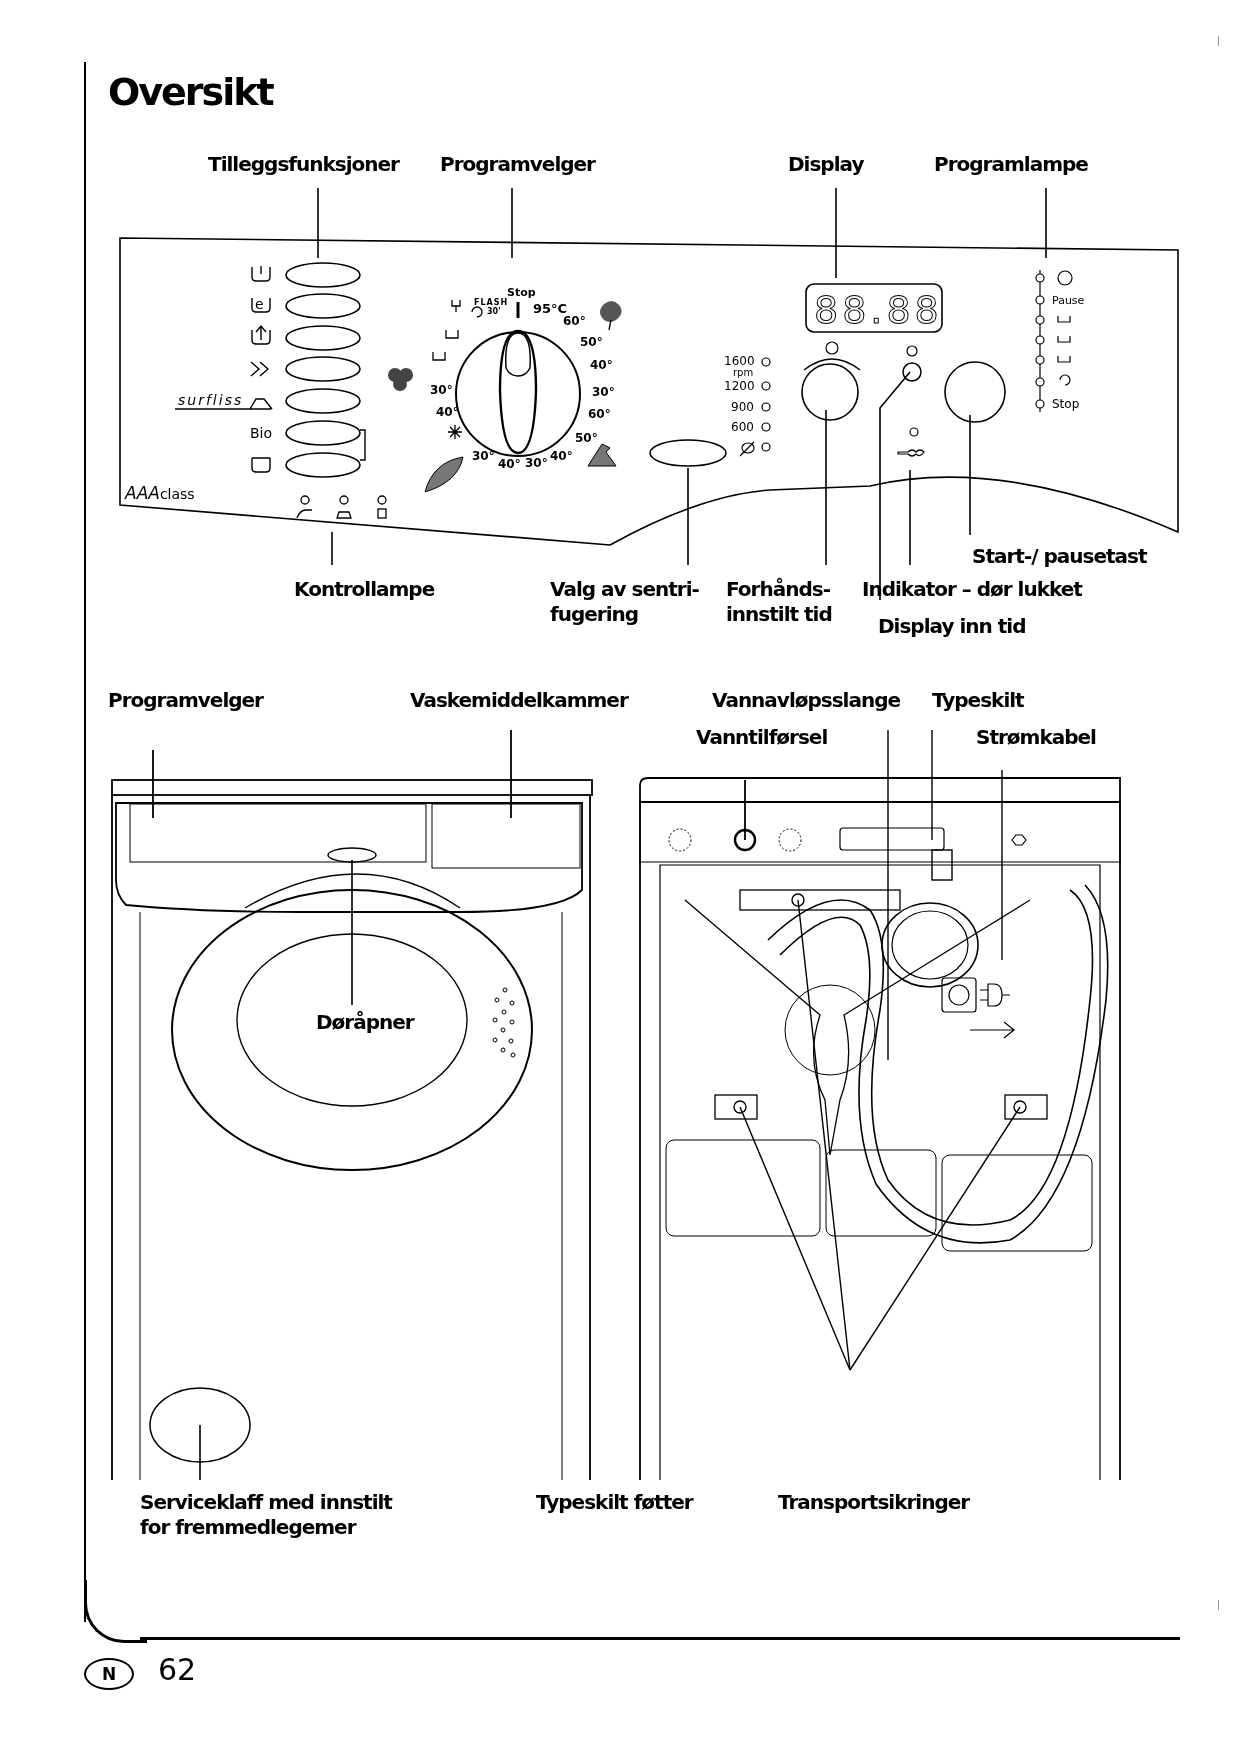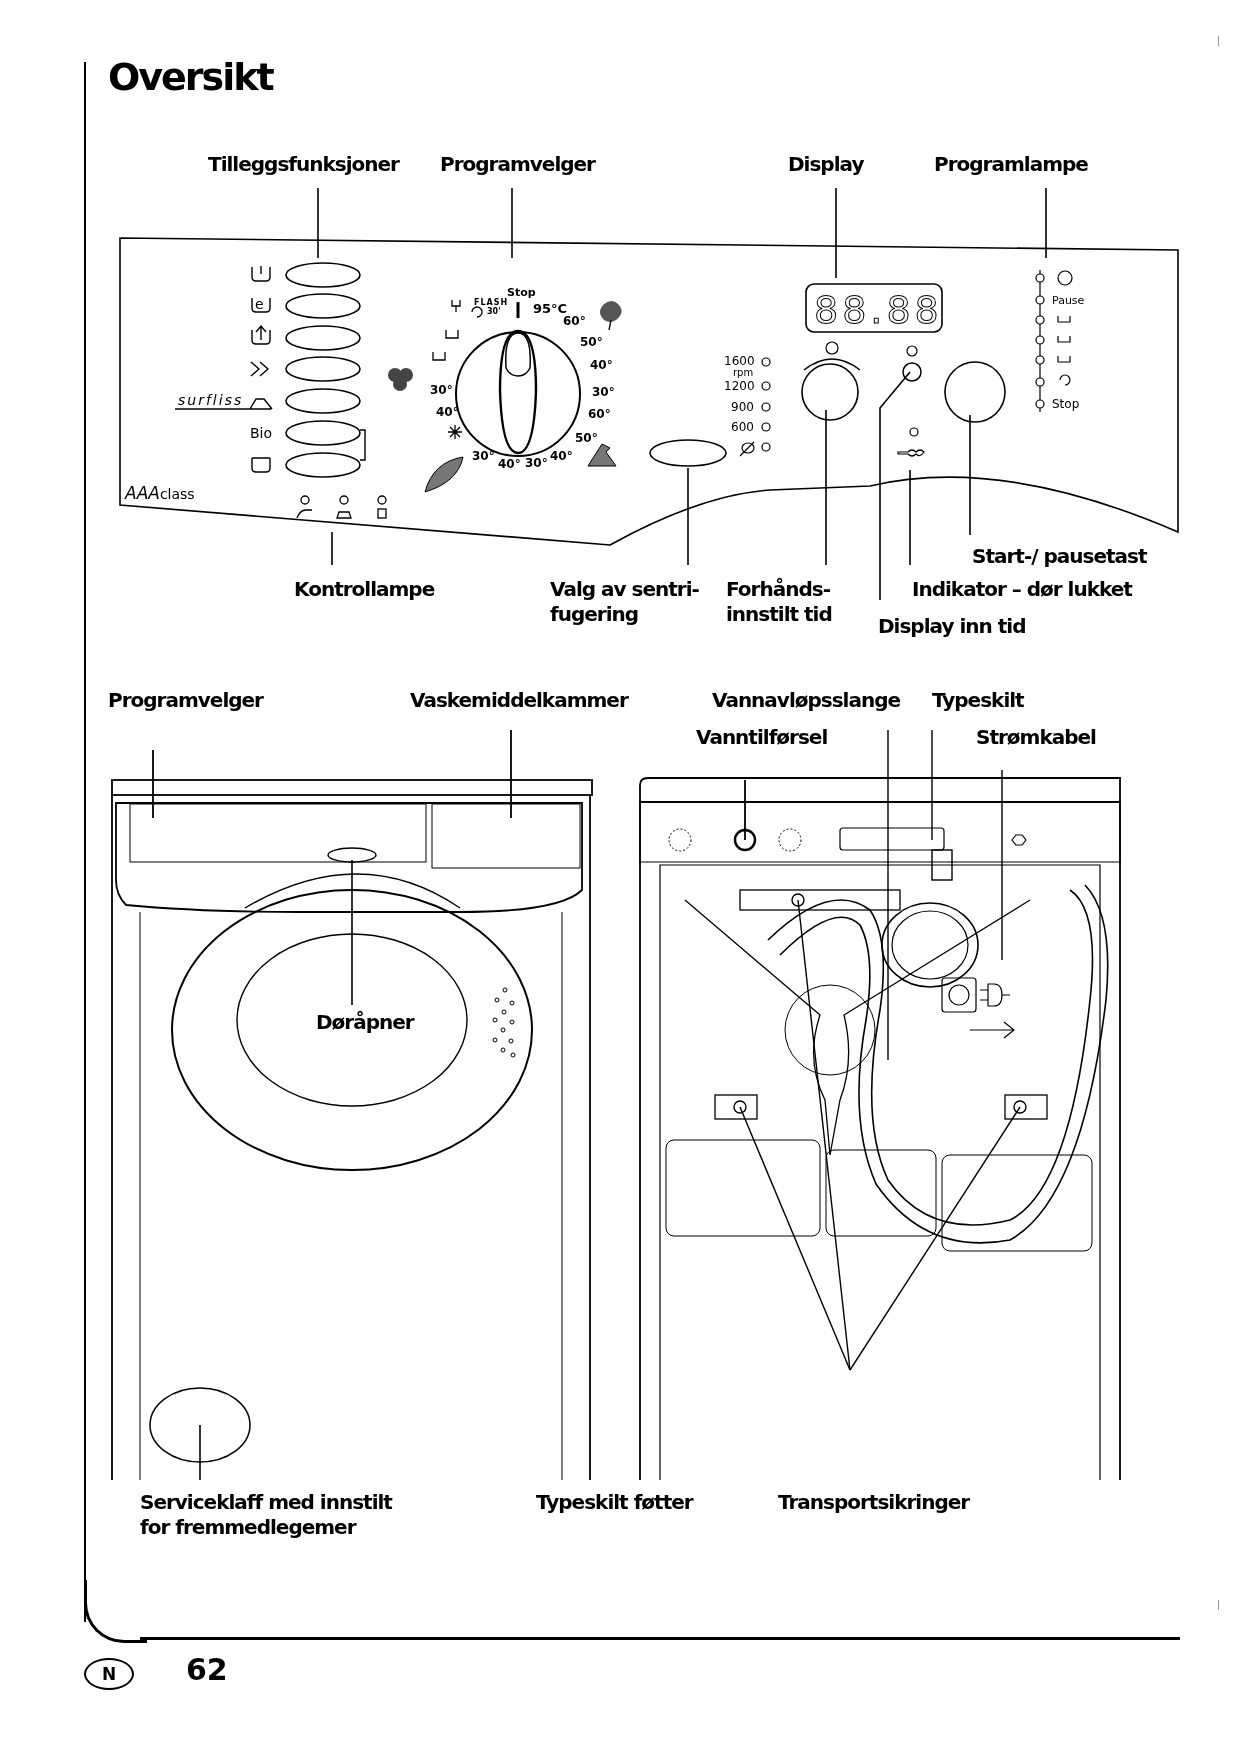--- a/index.html
+++ b/index.html
@@ -5,31 +5,31 @@
   html, body { margin:0; padding:0; background:#ffffff; }
   body { width:1240px; height:1755px; position:relative; overflow:hidden;
          font-family:"DejaVu Sans", sans-serif; color:#000; }
   .frame-left { position:absolute; left:84px; top:62px; width:0; height:1560px;
                 border-left:2px solid #000; }
   .frame-corner { position:absolute; left:84px; top:1580px; width:60px; height:60px;
                   border-left:3px solid #000; border-bottom:3px solid #000;
                   border-bottom-left-radius:40px; }
   .frame-bottom { position:absolute; left:140px; top:1637px; width:1040px; height:0;
                   border-top:3px solid #000; }
-  .title { position:absolute; left:108px; top:55px; font-size:38px; font-weight:bold;
+  .title { position:absolute; left:108px; top:70px; font-size:38px; font-weight:bold;
            letter-spacing:-2px; }
   .lbl { position:absolute; font-size:20px; font-weight:bold; letter-spacing:-1px;
          line-height:25px; white-space:nowrap; }
   .lbl2 { white-space:pre-line; }
   svg text { font-family:"DejaVu Sans", sans-serif; }
   .page-footer { position:absolute; left:84px; top:1658px; }
   .lang-badge { position:absolute; left:0; top:0; width:46px; height:28px;
                 border:2px solid #000; border-radius:50%; text-align:center;
                 line-height:28px; font-size:17px; font-weight:bold; }
-  .page-num { position:absolute; left:74px; top:-6px; font-size:30px; font-weight:bold;margin-left:28px; }
+  .page-num { position:absolute; left:74px; top:-6px; font-size:30px; font-weight:normal; }
   .crop-mark { position:absolute; left:1218px; width:1px; height:10px; background:#999; }
 </style>
 </head>
 <body>
 
 <div class="crop-mark" style="top:36px"></div>
 <div class="crop-mark" style="top:1600px"></div>
 
 <div class="frame-left"></div>
 <div class="frame-corner"></div>
@@ -190,21 +190,21 @@
 <div class="lbl" style="left:440px;top:152px">Programvelger</div>
 <div class="lbl" style="left:788px;top:152px">Display</div>
 <div class="lbl" style="left:934px;top:152px">Programlampe</div>
 <div class="lbl" style="left:294px;top:577px">Kontrollampe</div>
 <div class="lbl lbl2" style="left:550px;top:577px">Valg av sentri-
 fugering</div>
 <div class="lbl lbl2" style="left:726px;top:577px">Forhånds-
 innstilt tid</div>
 <div class="lbl" style="left:878px;top:614px">Display inn tid</div>
 <div class="lbl" style="left:972px;top:544px">Start-/ pausetast</div>
-<div class="lbl" style="left:912px;top:577px">Indikator – dør lukket</div>
+<div class="lbl" style="left:862px;top:577px">Indikator – dør lukket</div>
 
 <svg style="position:absolute;left:100px;top:700px" width="500" height="780" viewBox="0 0 500 780">
   <g fill="none" stroke="#000" stroke-width="1.8">
     <line x1="53" y1="50" x2="53" y2="118"></line>
     <line x1="411" y1="30" x2="411" y2="118"></line>
     <rect x="12" y="80" width="480" height="15"></rect>
     <path d="M12 95 V810 H490 V95"></path>
     <path d="M16 103 H482 V190 Q460 212 360 212 H 200 Q100 212 26 205 Q16 195 16 180 Z"></path>
     <rect x="30" y="104" width="296" height="58" stroke-width="1"></rect>
     <rect x="332" y="104" width="148" height="64" stroke-width="1"></rect>

